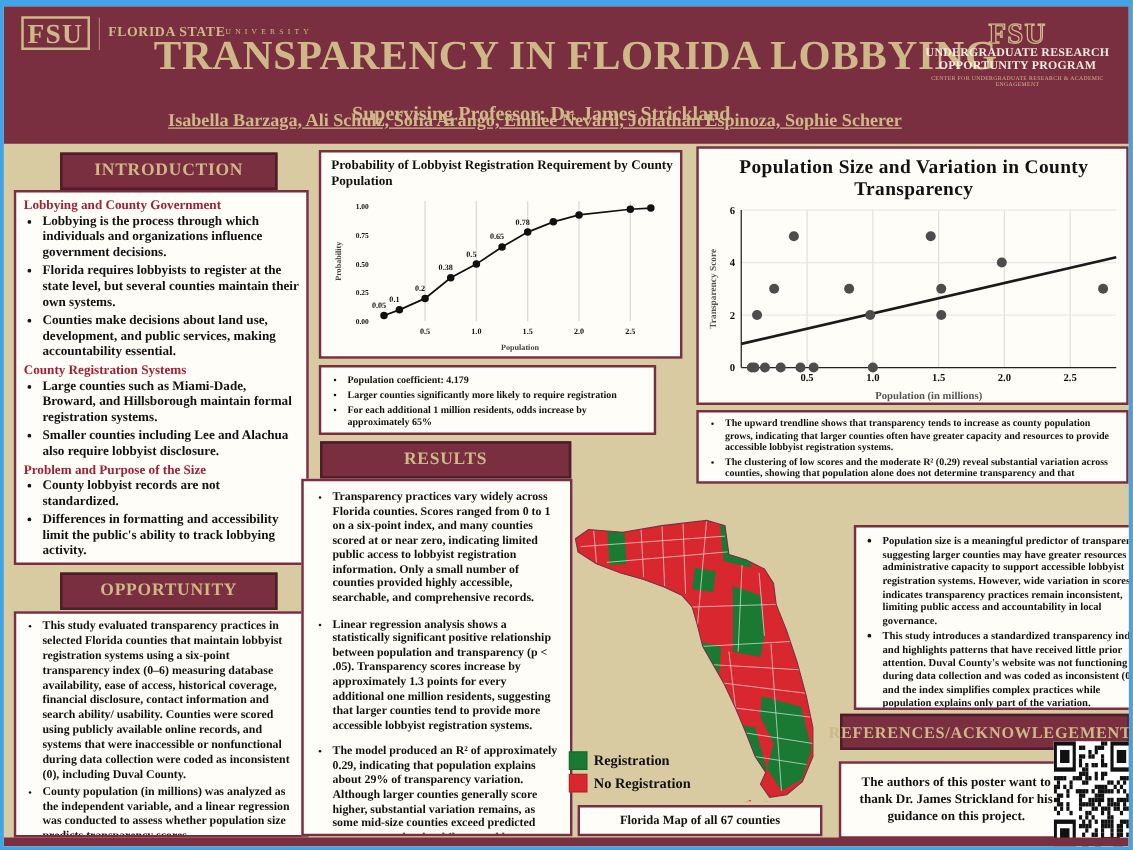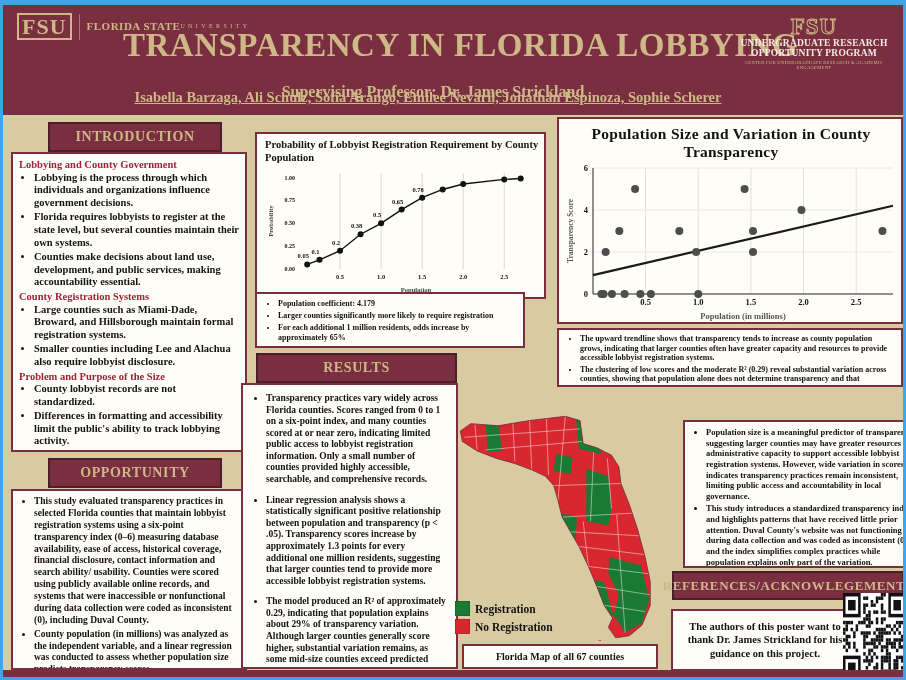--- a/index.html
+++ b/index.html
@@ -41,21 +41,21 @@
   .content-box li{margin:0 0 2px 0;}
   .group-title{color:var(--red-sub);font-weight:bold;}
 
   
   .intro-hdr{left:45px;top:117px;width:170px;height:26px;}
   .intro-box{left:8px;top:147px;width:236px;height:300px;padding:5px 6px;font-size:10.5px;line-height:1.2;}
   .meth-hdr{left:45px;top:453px;width:170px;height:26px;}
   .meth-box{left:8px;top:484px;width:236px;height:181px;padding:5px 6px;font-size:9.5px;line-height:1.25;}
 
   
-  .chart1-box{left:252px;top:115px;width:291px;height:167px;padding:5px 4px 2px 8px;margin-top:12px;}
+  .chart1-box{left:252px;top:115px;width:291px;height:167px;padding:5px 4px 2px 8px;}
   .chart1-title{font-size:10.5px;font-weight:bold;line-height:1.2;margin-bottom:1px;}
   .chart1-notes{left:252px;top:287px;width:270px;height:56px;padding:5px 6px;font-size:8px;line-height:1.25;}
   .results-hdr{left:253px;top:348px;width:197px;height:26px;}
   .results-box{left:238px;top:378px;width:217px;height:286px;padding:8px 8px;font-size:9.5px;line-height:1.22;}
   .results-box li{margin-bottom:9px;}
 
   
   .fl-map{position:absolute;left:448px;top:384px;width:216px;height:252px;}
   .map-legend{position:absolute;left:452px;top:596px;font-size:11.5px;font-weight:bold;color:var(--ink);}
   .legend-row{display:flex;align-items:center;gap:5px;margin-bottom:3px;}

